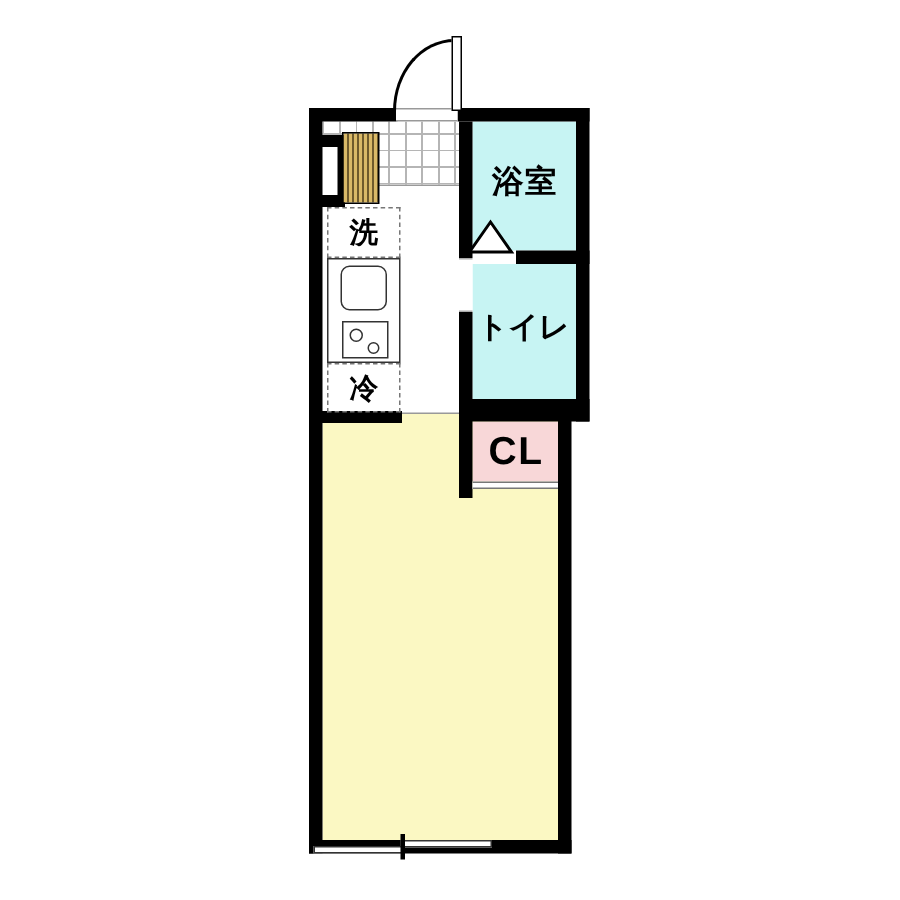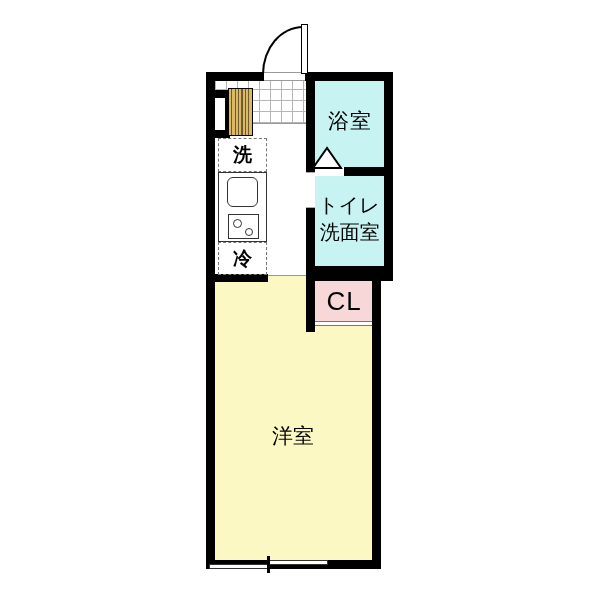--- a/index.html
+++ b/index.html
@@ -66,21 +66,21 @@
   .burner-b   { left:245px; top:228px; width:8px;  height:8px;  border:1.5px solid #333; border-radius:50%; background:#fff; }
   .fridge-box { left:218px; top:242px; width:49px; height:33px; border:1.5px dashed #777;
                 display:flex; align-items:center; justify-content:center; }
 
   
   .pane-right  { left:267px; top:560px; width:61px; height:5px; background:#fff; border:1px solid #333; }
   .pane-left   { left:209px; top:564px; width:61px; height:5px; background:#fff; border:1px solid #333; }
   .window-tick { left:267px; top:556px; width:3px;  height:17px; background:#000; }
 
   
-  .lbl { position:absolute; color:#000; font-weight:normal; white-space:nowrap; transform:translate(-50%,-50%); text-align:right; }
+  .lbl { position:absolute; color:#000; font-weight:bold; white-space:nowrap; transform:translate(-50%,-50%); text-align:center; }
   .lbl-bath   { left:350px; top:121px; font-size:21px; letter-spacing:1px; }
   .lbl-toilet { left:349px; top:219px; font-size:20px; line-height:27px; }
   .lbl-cl     { left:344px; top:301px; font-size:26px; letter-spacing:1px; }
   .lbl-room   { left:293px; top:435px; font-size:21px; line-height:25px; }
   .lbl-mini   { font-size:19px; font-weight:bold; color:#000; }
 </style>
 </head>
 <body>
 
 <div id="plan">
@@ -131,20 +131,18 @@
     <span class="lbl-mini">冷</span>
   </div>
 
   <div class="abs pane-right"></div>
   <div class="abs pane-left"></div>
   <div class="abs window-tick"></div>
 
   <div class="lbl lbl-bath">浴室</div>
   <div class="lbl lbl-toilet">
     <div>トイレ</div>
-    <div>洗面室</div>
   </div>
   <div class="lbl lbl-cl">CL</div>
   <div class="lbl lbl-room">
-    <div>洋室</div>
   </div>
 
 </div>
 
 </body></html>

